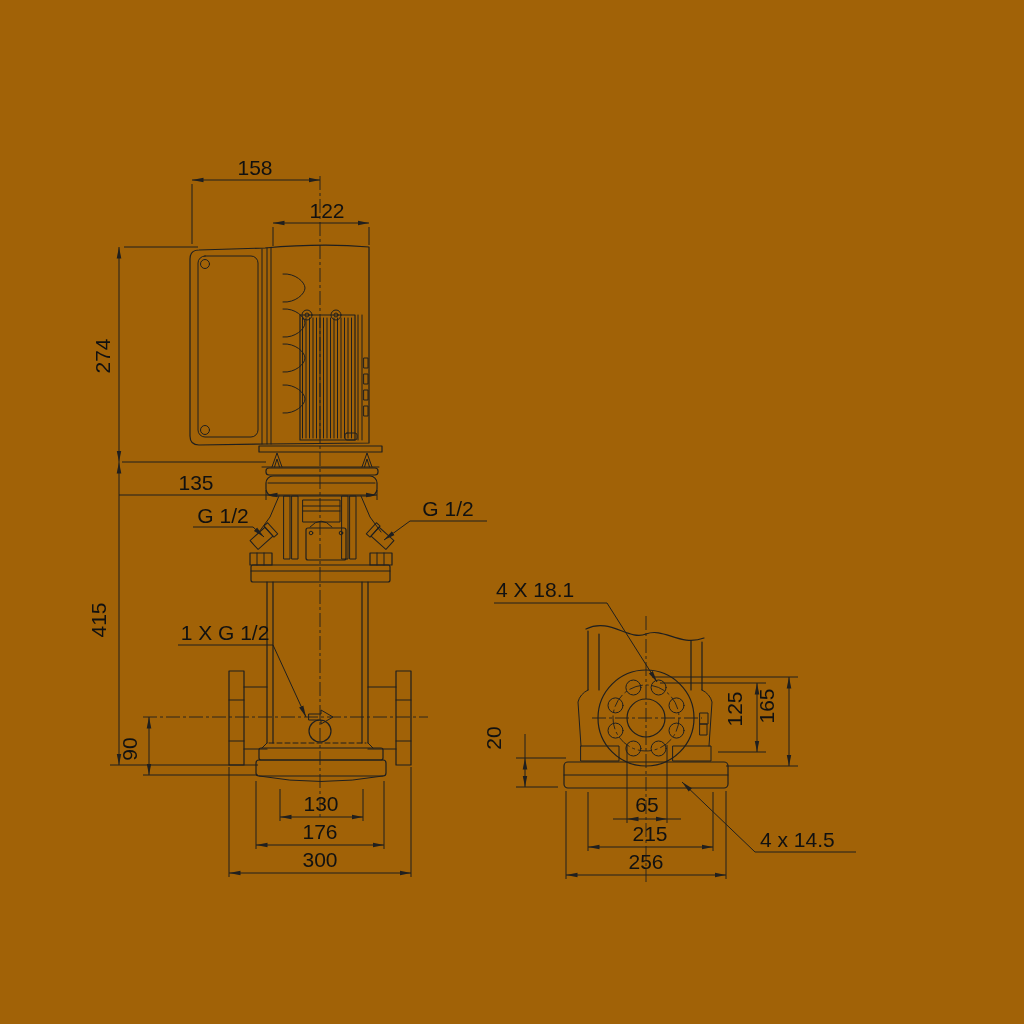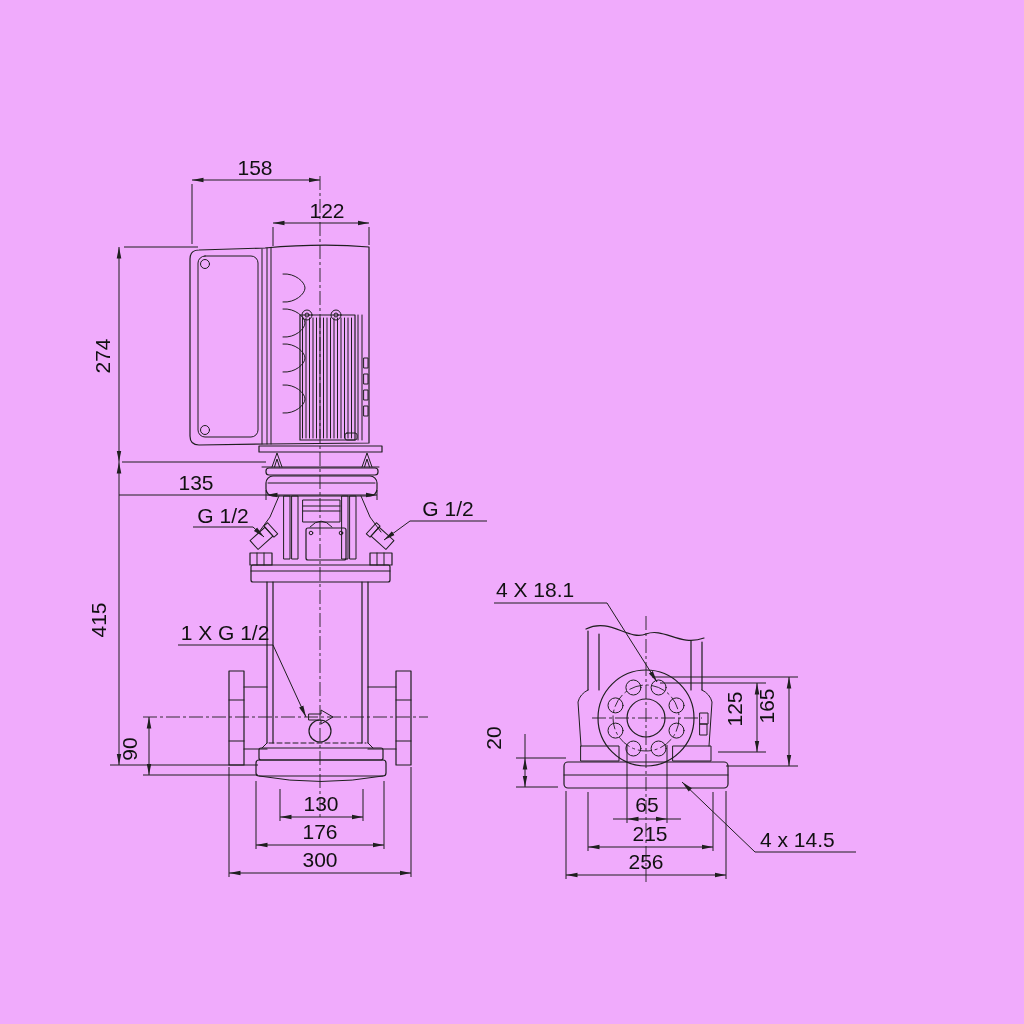--- a/index.html
+++ b/index.html
@@ -1,16 +1,16 @@
 <!DOCTYPE html>
 <html><head>
 <meta charset="utf-8">
 <style>
   html,body{margin:0;padding:0;background:#ffffff;}
-  .stage{position:relative;width:1024px;height:1024px;background:#f0abfc;overflow:hidden;}
+  .stage{position:relative;width:1024px;height:1024px;background:#a16207;overflow:hidden;}
   svg{display:block;}
   .geo{fill:none;stroke:#1f1f1f;stroke-width:1.2;stroke-linejoin:round;stroke-linecap:round;}
   .thin{stroke-width:1;}
   .dim{fill:none;stroke:#1f1f1f;stroke-width:1;}
   .cl{fill:none;stroke:#1f1f1f;stroke-width:0.9;stroke-dasharray:14 3 3 3;}
   .dash{stroke-dasharray:5 3;}
   text{font-family:"Liberation Sans",sans-serif;font-size:21px;fill:#111111;}
   .arrfill{fill:#1f1f1f;stroke:none;}
 </style>
 </head>

